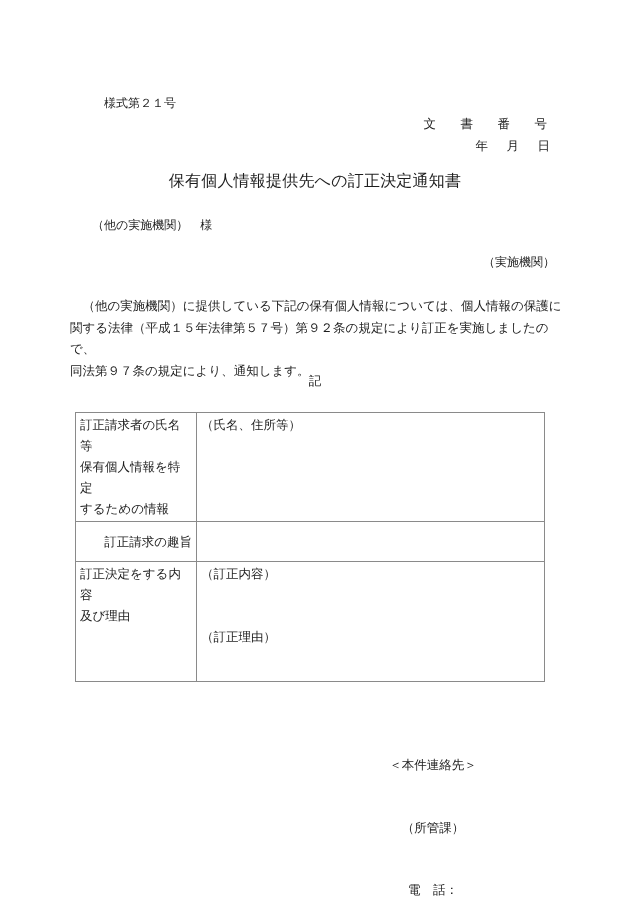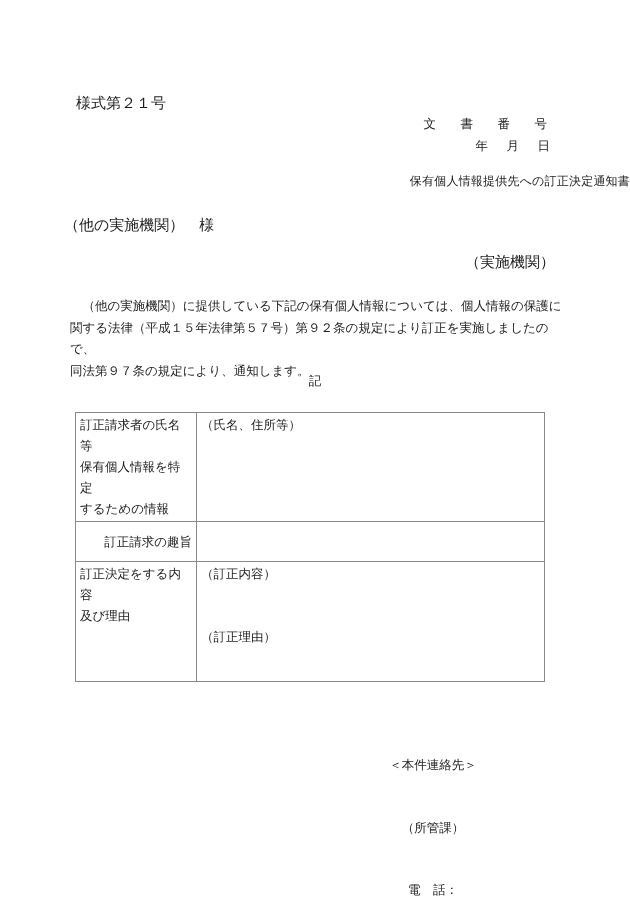--- a/index.html
+++ b/index.html
@@ -11,37 +11,38 @@
     position: relative;
     overflow: hidden;
   }
   .page {
     position: absolute; left: 0; top: 0;
     width: 630px; height: 903px;
     background: #ffffff;
   }
   .abs { position: absolute; }
   .txt {
-    font-size: 15px;
+    font-size: 12px;
     line-height: 15px;
     white-space: pre;
+    margin-left: 28px;
   }
   .form-number { left: 76px; top: 96px; }
   .header-right {
     right: 77px; top: 113px;
     text-align: right;
     line-height: 22px;
     font-size: 12.5px;
   }
   .doc-number-line { letter-spacing: 6px; white-space: pre; }
   .date-line { letter-spacing: 3px; white-space: pre; }
   .doc-title {
     left: 0; right: 0; top: 173px;
-    text-align: right;
-    font-size: 12px; line-height: 16px;
+    text-align: center;
+    font-size: 16px; line-height: 16px;
     letter-spacing: 0.2px;
   }
   .addressee { left: 64px; top: 218px; }
   .issuer { right: 75px; top: 255px; }
   .body-paragraph {
     left: 70px; top: 295px; width: 500px;
     font-size: 12.5px; line-height: 21.6px;
     white-space: pre-line;
   }
   .record-marker {

